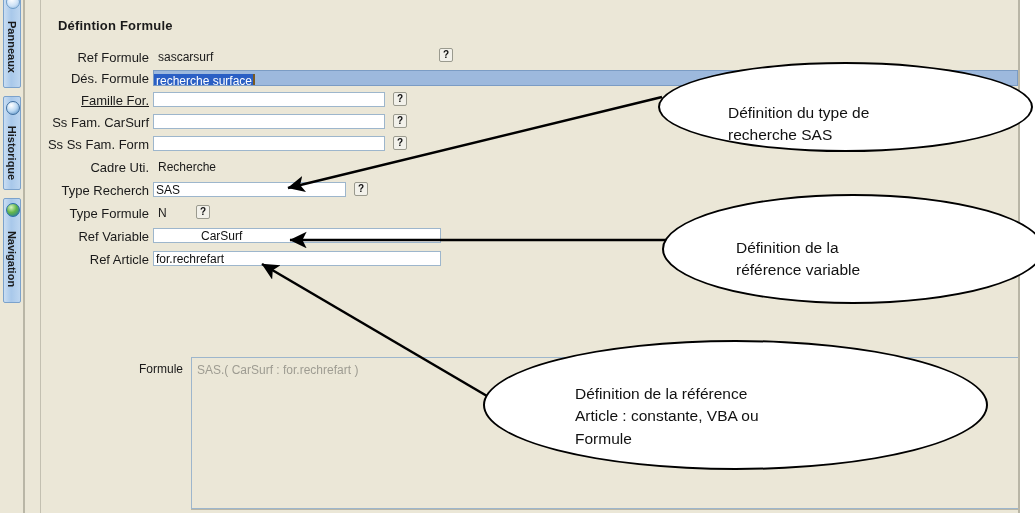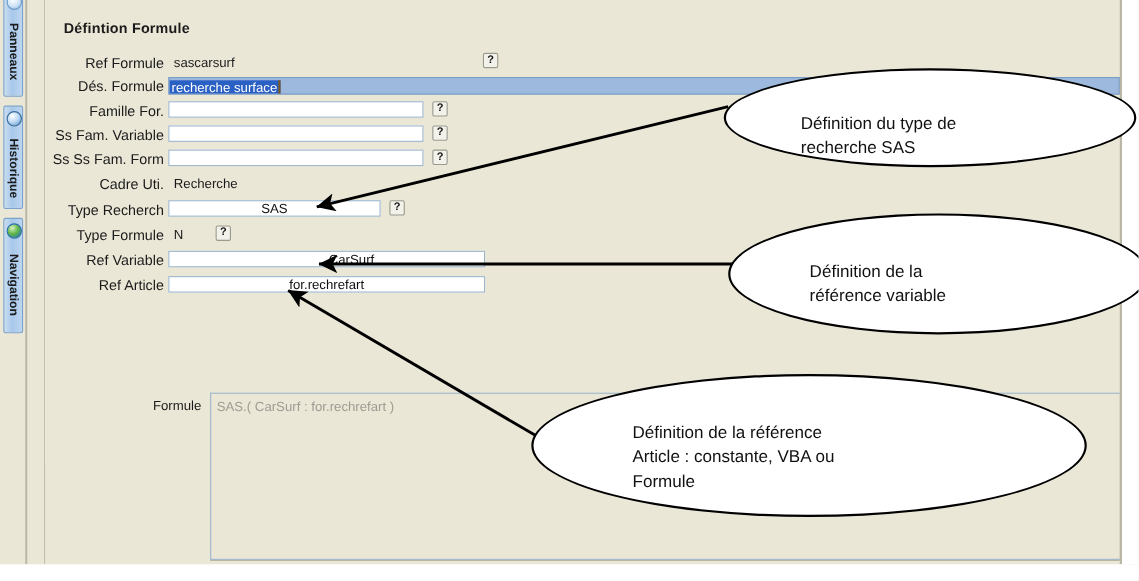--- a/index.html
+++ b/index.html
@@ -143,21 +143,20 @@
     height: 15px;
     background: #ffffff;
     border: 1px solid #9db6cc;
     box-sizing: border-box;
     font-size: 12px;
     color: #101010;
     padding: 0px 2px;
     line-height: 14px;
     white-space: nowrap;
     overflow: hidden;
-    text-align: center;
   }
   .f-help {
     position: absolute;
     width: 14px; height: 14px;
     background: #f2f1ea;
     border: 1px solid #9a9a8e;
     border-radius: 2px;
     box-sizing: border-box;
     font-size: 10px;
     font-weight: bold;
@@ -284,25 +283,25 @@
 
     <div class="f-label" style="top:50px;">Ref Formule</div>
     <div class="f-static" style="top:50px;">sascarsurf</div>
     <div class="f-help" style="left:398px; top:48px;">?</div>
 
     <div class="f-label" style="top:71px;">Dés. Formule</div>
     <div id="fld-des-formule">
       <span class="sel">recherche surface</span>
     </div>
 
-    <div class="f-label" style="top:93px;">Famille For.</div>
+    <div class="f-label" style="top:93px;text-decoration:underline;">Famille For.</div>
     <div class="f-input" style="top:92px; width:232px;"></div>
     <div class="f-help" style="left:352px; top:92px;">?</div>
 
-    <div class="f-label" style="top:115px;">Ss Fam. Variable</div>
+    <div class="f-label" style="top:115px;">Ss Fam. CarSurf</div>
     <div class="f-input" style="top:114px; width:232px;"></div>
     <div class="f-help" style="left:352px; top:114px;">?</div>
 
     <div class="f-label" style="top:137px;">Ss Ss Fam. Form</div>
     <div class="f-input" style="top:136px; width:232px;"></div>
     <div class="f-help" style="left:352px; top:136px;">?</div>
 
     <div class="f-label" style="top:160px;">Cadre Uti.</div>
     <div class="f-static" style="top:160px;">Recherche</div>
 

